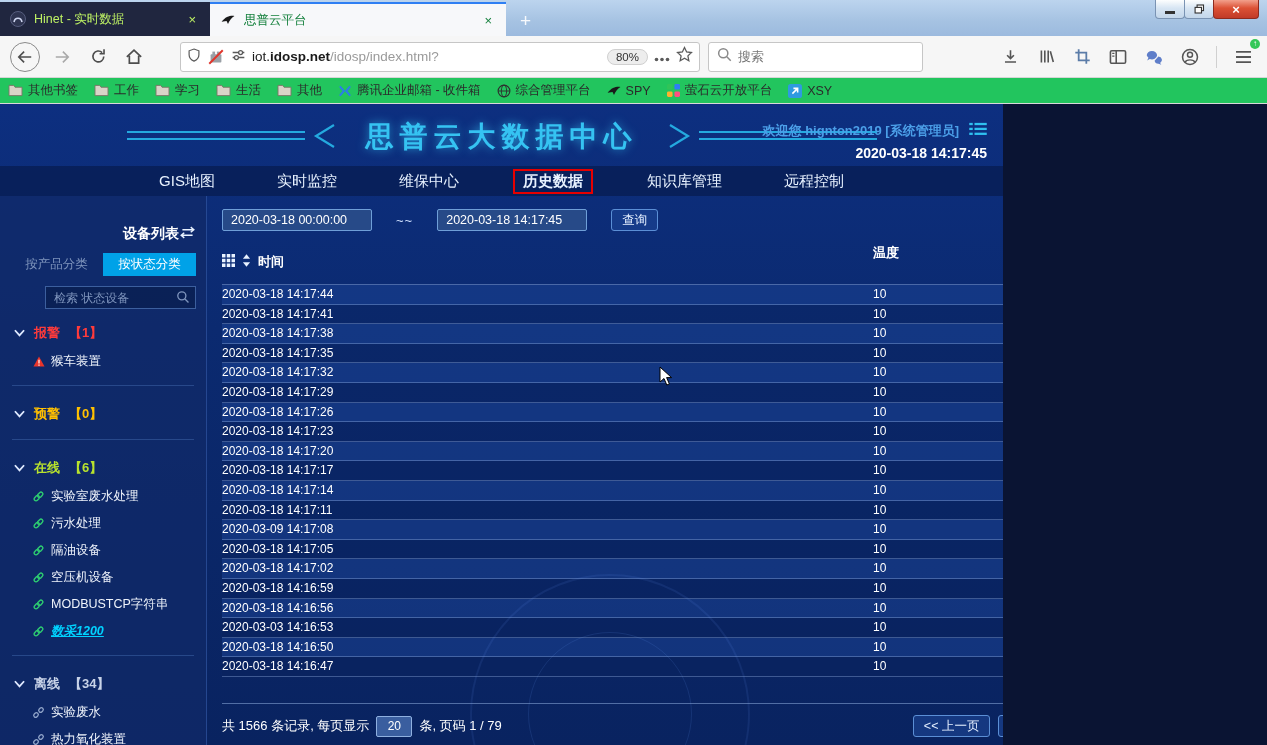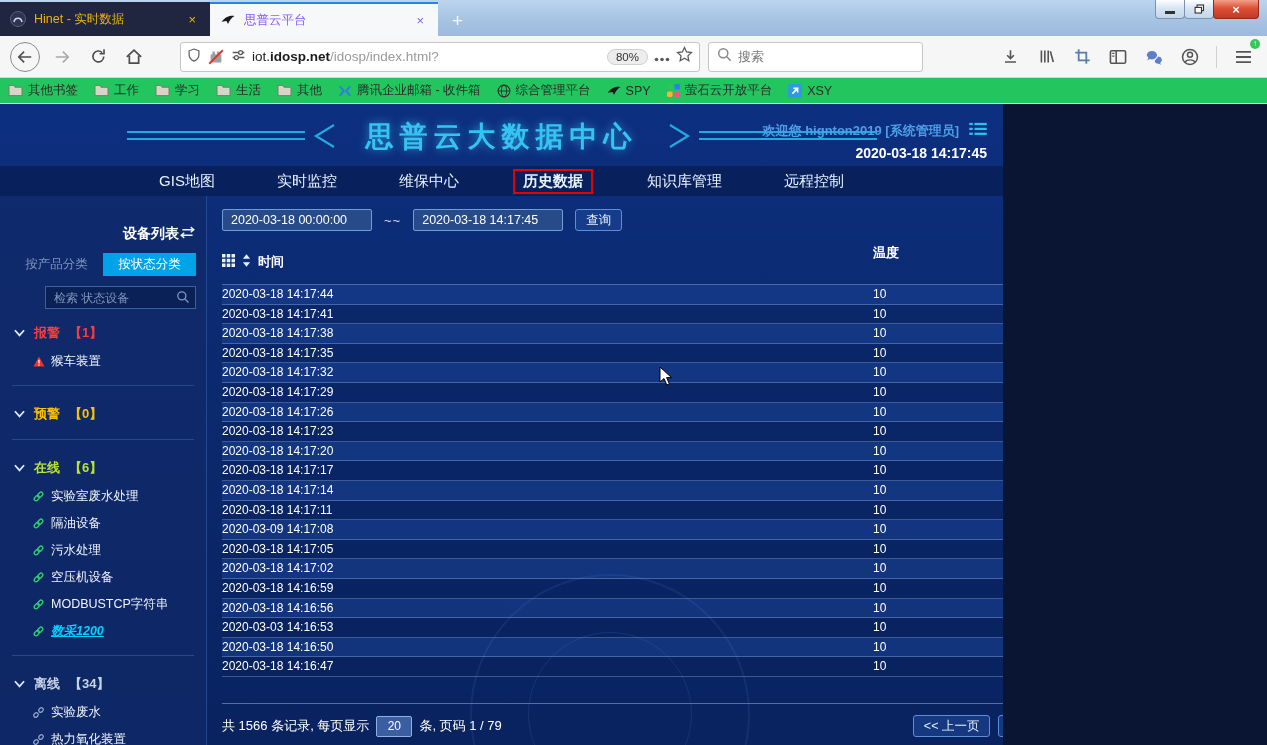--- a/index.html
+++ b/index.html
@@ -2,22 +2,22 @@
 <html><head>
 <meta charset="utf-8">
 <style>
   * { box-sizing: border-box; margin: 0; padding: 0; }
   html,body { width:1267px; height:745px; background:#0a1433; font-family:"Liberation Sans", sans-serif; overflow:hidden; }
   #screen { position:relative; width:1267px; height:745px; overflow:hidden; }
 
   
   .titlebar { position:relative; height:36px; background:linear-gradient(180deg,#bcd4ee 0%,#a5c2e2 60%,#9cbade 100%); display:flex; align-items:flex-end; }
   .tab { height:34px; display:flex; align-items:center; padding:0 10px; font-size:12.5px; gap:8px; width:210px; }
-  .tab-dark { background:#20263f; color:#eab308; }
-  .tab-active { background:#f7f8fa; color:#8b5cf6; width:228px; border-top:2px solid #2f7ff3; }
+  .tab-dark { background:#20263f; color:#bef264; }
+  .tab-active { background:#f7f8fa; color:#15803d; width:296px; border-top:2px solid #2f7ff3; }
   .tab-title { flex:1; white-space:nowrap; overflow:hidden; }
   .tab-close { font-size:13px; padding:0 4px; cursor:default; }
   .newtab { color:#f7f9fc; font-size:19px; padding:0 14px 4px 14px; }
   .favicon { width:16px; height:16px; display:inline-flex; align-items:center; justify-content:center; border-radius:50%; flex:0 0 16px; }
   .favicon-hinet { background:#2e3450; border:1px solid #565d7e; }
   .win-controls { position:absolute; top:0; right:8px; display:flex; }
   .win-btn { width:30px; height:19px; border:1px solid #7a93b3; border-top:none; border-radius:0 0 4px 4px; background:linear-gradient(180deg,#fdfefe,#d7e5f3 45%,#c3d6ea); display:flex; align-items:center; justify-content:center; margin-left:-1px; }
   .win-btn.close { width:46px; background:linear-gradient(180deg,#f2a08c,#dc5135 45%,#c13a27); border-color:#8e2a1e; color:#fff; font-weight:bold; font-size:13px; }
   .min-bar { width:10px; height:3px; background:#333; margin-top:6px; }
 
@@ -74,21 +74,21 @@
   .sb-search input::placeholder { color:#7f95bd; }
   .sb-search .mag { position:absolute; right:6px; top:4px; }
   .tree { margin-top:6px; }
   .tree-divider { height:1px; background:rgba(70,110,180,.45); margin:10px 2px; }
   .tree-group { display:flex; align-items:center; gap:9px; padding:9px 2px 6px 4px; font-size:13px; font-weight:bold; }
   .tree-item { display:flex; align-items:center; gap:6px; padding:5px 0 5px 22px; color:#eef3fb; }
   .tree-item .ticon { display:inline-flex; width:13px; justify-content:center; }
   .tree-item.selected .tname { color:#00d2ff; font-style:italic; text-decoration:underline; font-weight:bold; }
 
   .main { flex:1; padding:13px 14px 8px 15px; display:flex; flex-direction:column; }
-  .querybar { display:flex; align-items:center; gap:12px; }
+  .querybar { display:flex; align-items:center; gap:24px; }
   .dt-input { width:150px; height:22px; background:#274a88; border:1px solid #6f9fd8; border-radius:2px; color:#fff; font-size:12.5px; padding:0 8px; font-family:"Liberation Sans",sans-serif; outline:none; }
   .tilde { color:#cfe0ff; font-size:13px; letter-spacing:1px; }
   .btn { height:22px; padding:0 10px; background:rgba(30,70,150,.6); border:1px solid #5b8fd6; border-radius:3px; color:#e4efff; font-size:12.5px; display:inline-flex; align-items:center; }
 
   .grid { display:grid; grid-template-columns:651px 190px 1fr; }
   .thead { margin-top:13px; font-size:13px; font-weight:bold; border-bottom:1px solid rgba(150,180,230,.45); padding-bottom:4px; }
   .th-time { display:flex; align-items:center; gap:7px; }
   .trow { height:19.6px; line-height:19.6px; font-size:12px; border-bottom:1px solid rgba(150,180,230,.38); }
   .trow.even { background:rgba(28,68,150,.50); }
   .trow.odd { background:rgba(10,32,90,.30); }
@@ -471,32 +471,32 @@
             </div>
             <div class="tree-item">
               <span class="gen-icon ticon" style="display: inline-flex;">
                 <svg width="13" height="13" viewBox="0 0 24 24">
                   <g fill="none" stroke="#2ecc71" stroke-width="2.6" transform="rotate(-45 12 12)">
                     <rect x="2" y="8.5" width="11" height="7" rx="3.5"></rect>
                     <rect x="11" y="8.5" width="11" height="7" rx="3.5"></rect>
                   </g>
                 </svg>
               </span>
-              <span class="tname">隔油设备</span>
+              <span class="tname">污水处理</span>
             </div>
             <div class="tree-item">
               <span class="gen-icon ticon" style="display: inline-flex;">
                 <svg width="13" height="13" viewBox="0 0 24 24">
                   <g fill="none" stroke="#2ecc71" stroke-width="2.6" transform="rotate(-45 12 12)">
                     <rect x="2" y="8.5" width="11" height="7" rx="3.5"></rect>
                     <rect x="11" y="8.5" width="11" height="7" rx="3.5"></rect>
                   </g>
                 </svg>
               </span>
-              <span class="tname">污水处理</span>
+              <span class="tname">隔油设备</span>
             </div>
             <div class="tree-item">
               <span class="gen-icon ticon" style="display: inline-flex;">
                 <svg width="13" height="13" viewBox="0 0 24 24">
                   <g fill="none" stroke="#2ecc71" stroke-width="2.6" transform="rotate(-45 12 12)">
                     <rect x="2" y="8.5" width="11" height="7" rx="3.5"></rect>
                     <rect x="11" y="8.5" width="11" height="7" rx="3.5"></rect>
                   </g>
                 </svg>
               </span>

